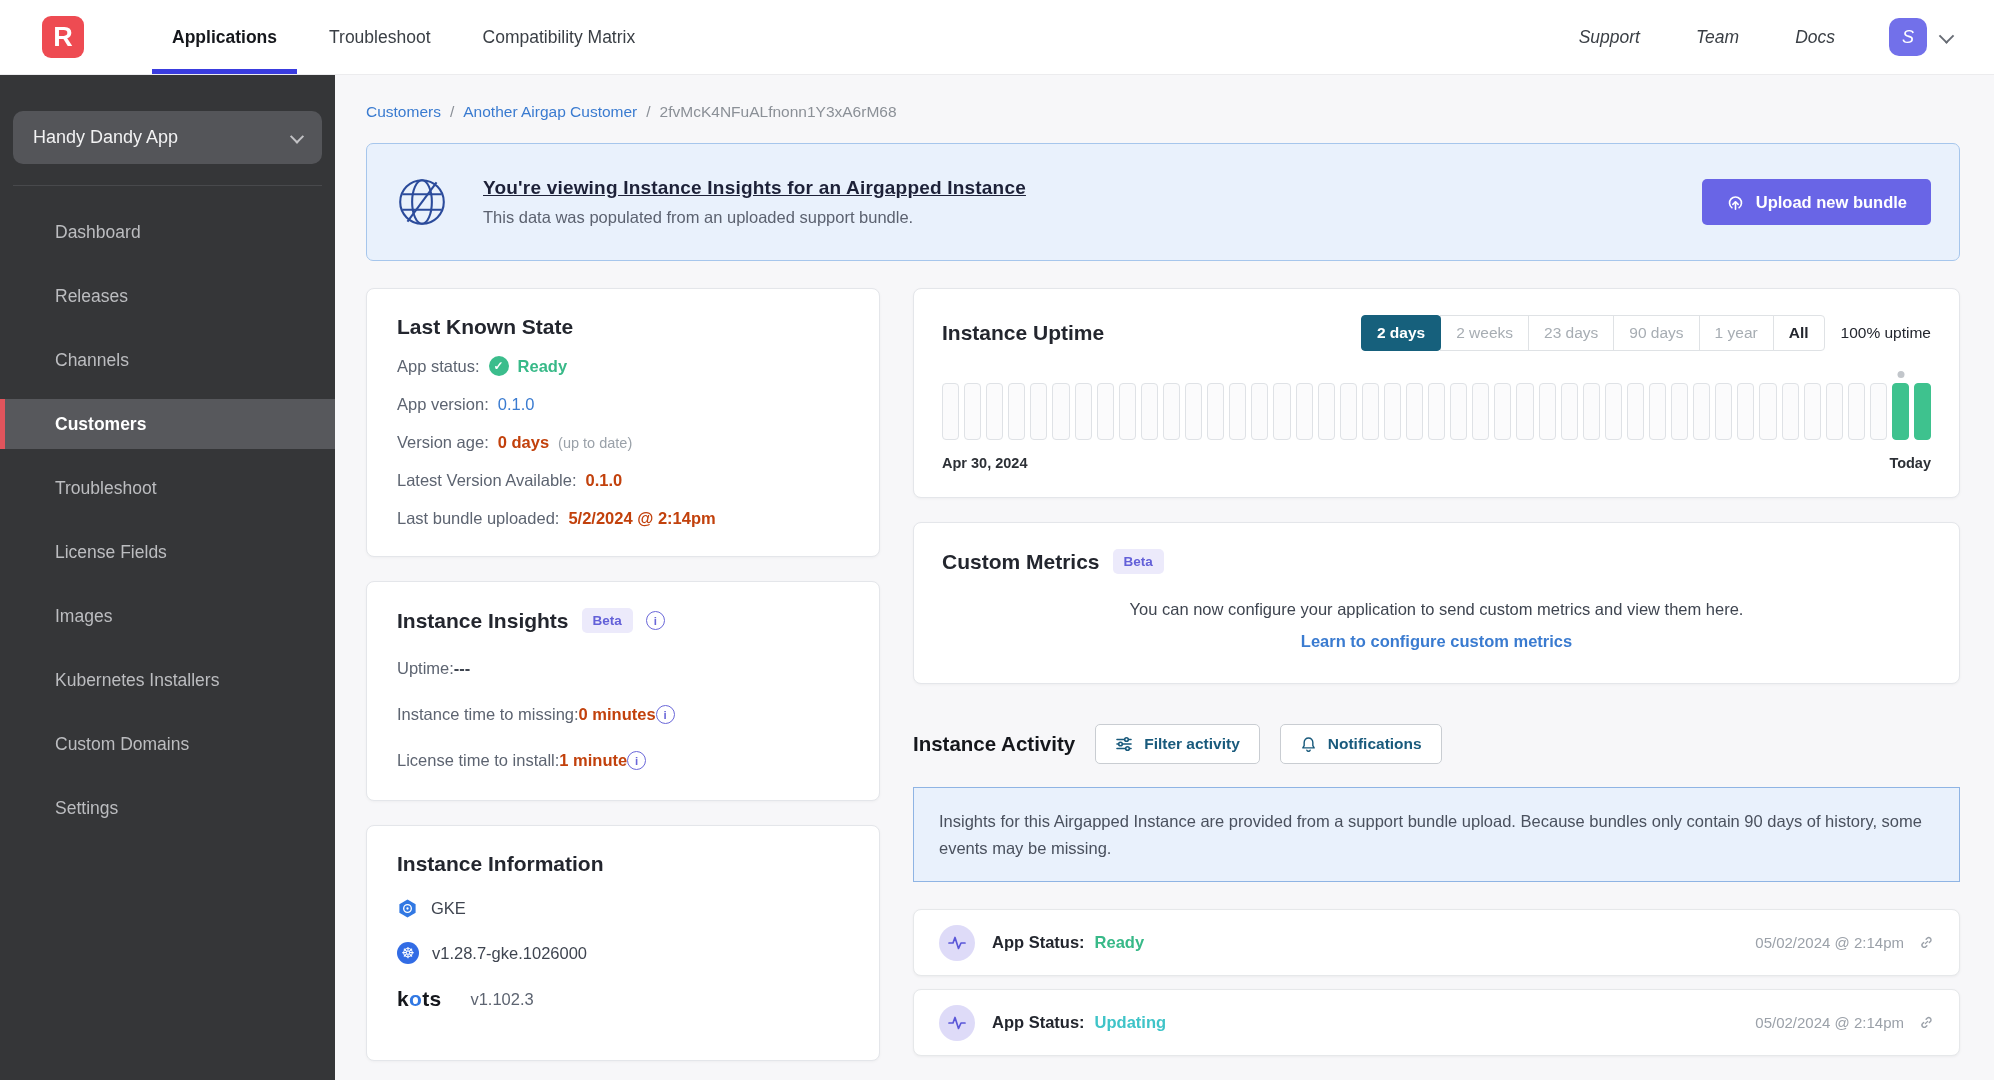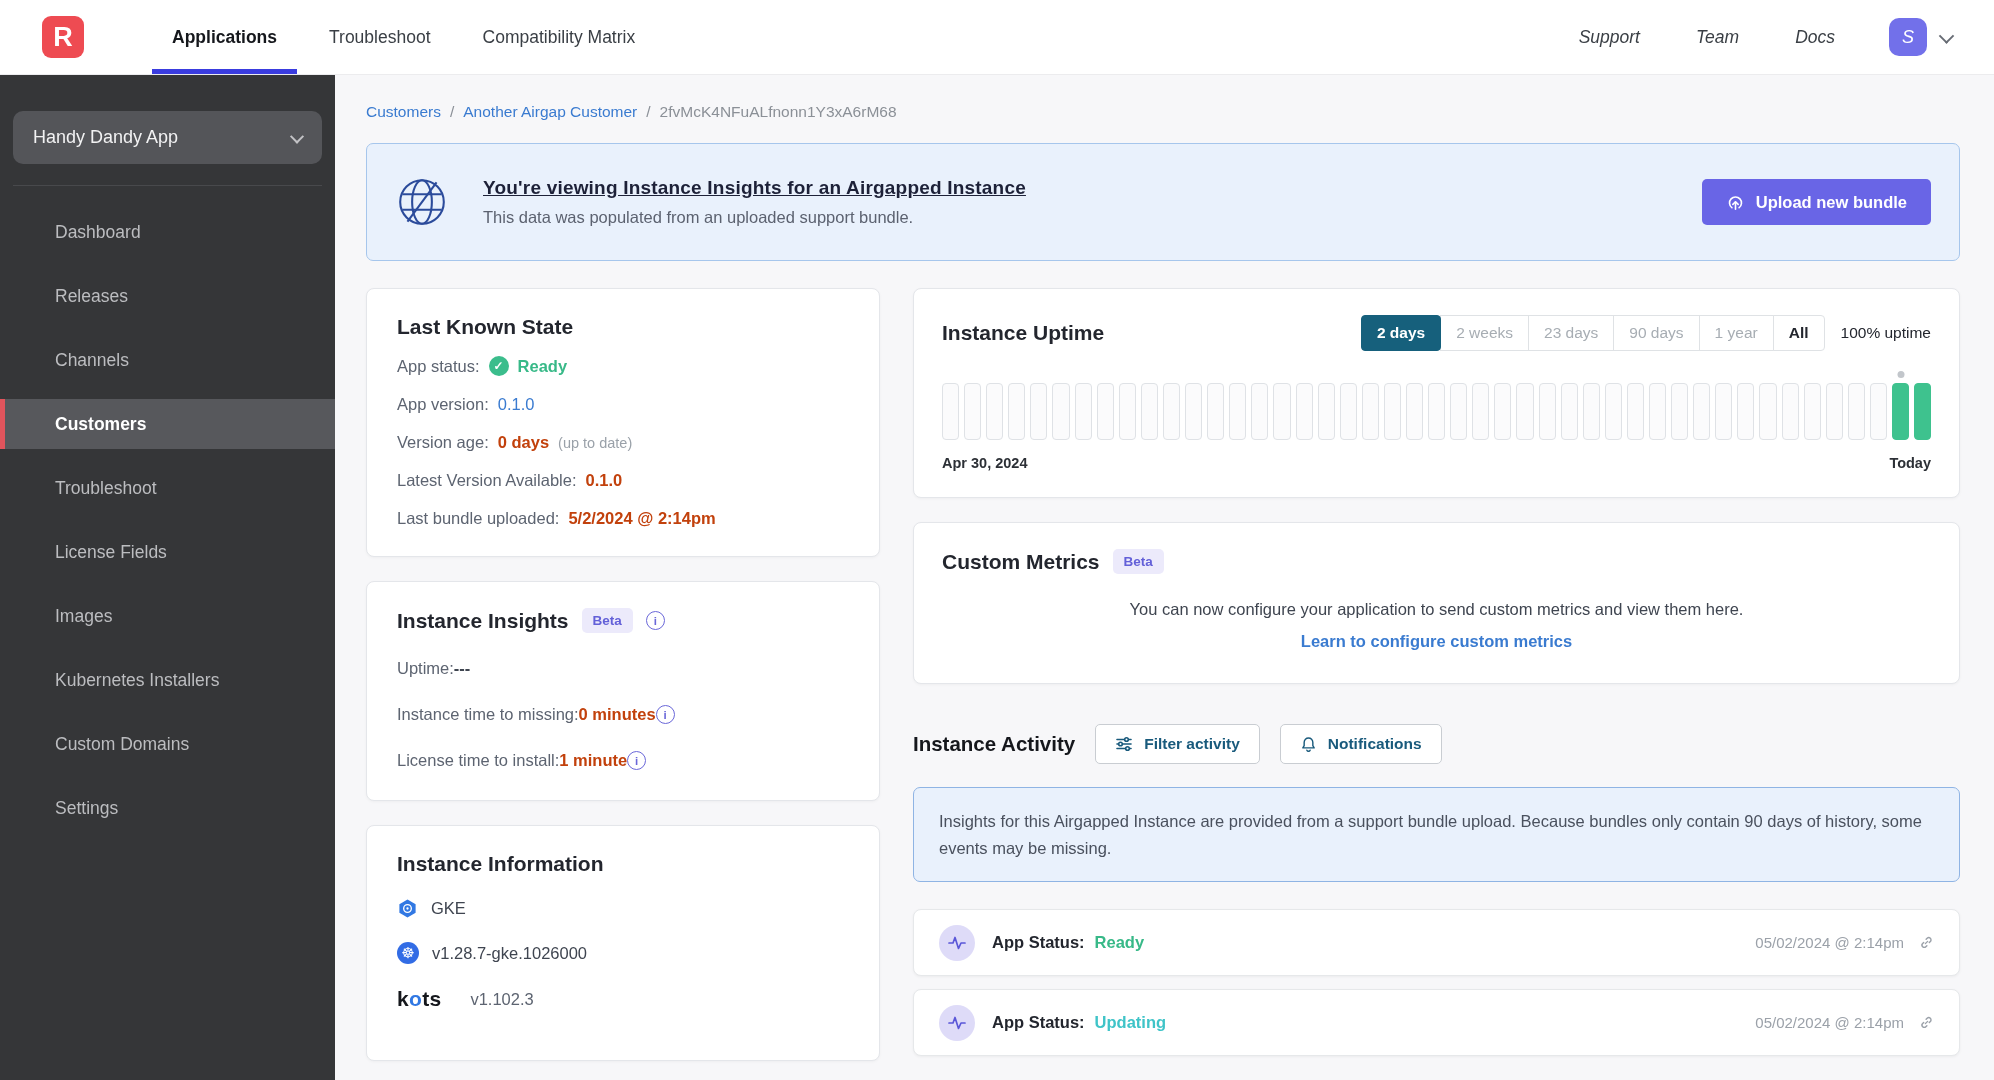--- a/index.html
+++ b/index.html
@@ -95,21 +95,21 @@
 
   
   .cm-card { margin-top:2px; }
   .cm-body { text-align:center; font-size:16.5px; color:#3f4550; margin-top:26px; }
   .cm-link { text-align:center; font-size:16.5px; font-weight:bold; color:#3a7bd0; margin-top:13px; }
 
   
   .act-head { display:flex; align-items:center; gap:20px; margin-top:40px; }
   .act-title { font-size:20.5px; font-weight:bold; color:#15171c; }
   .act-btn { height:40px; background:#fff; border:1px solid #c9cdd2; border-radius:5px; display:flex; align-items:center; gap:11px; padding:0 19px; color:#195a7c; font-size:15.5px; font-weight:bold; font-family:inherit; }
-  .note-box { margin-top:23px; background:#e9f1fc; border:1px solid #8fb4e4; border-radius:7px; padding:20px 25px; font-size:16.5px; color:#4a515e; line-height:1.62; }
+  .note-box { margin-top:23px; background:#e9f1fc; border:1px solid #8fb4e4; border-radius:0; padding:20px 25px; font-size:16.5px; color:#4a515e; line-height:1.62; }
   .events { margin-top:27px; }
   .event-row { background:#fff; border:1px solid #e6e8ea; border-radius:8px; box-shadow:0 1px 3px rgba(0,0,0,.05); height:67px; display:flex; align-items:center; padding:0 25px; margin-bottom:13px; }
   .pulse-badge { width:36px; height:36px; border-radius:50%; background:#dedbf8; display:flex; align-items:center; justify-content:center; margin-right:17px; }
   .event-label { font-size:16.5px; font-weight:bold; color:#23262e; margin-right:10px; }
   .event-status { font-size:16.5px; font-weight:bold; }
   .event-status.green { color:#38b988; }
   .event-status.teal { color:#3fc4c8; }
   .event-time { margin-left:auto; font-size:15px; color:#9ba1a9; }
   .event-link { margin-left:15px; display:flex; }
 </style>

